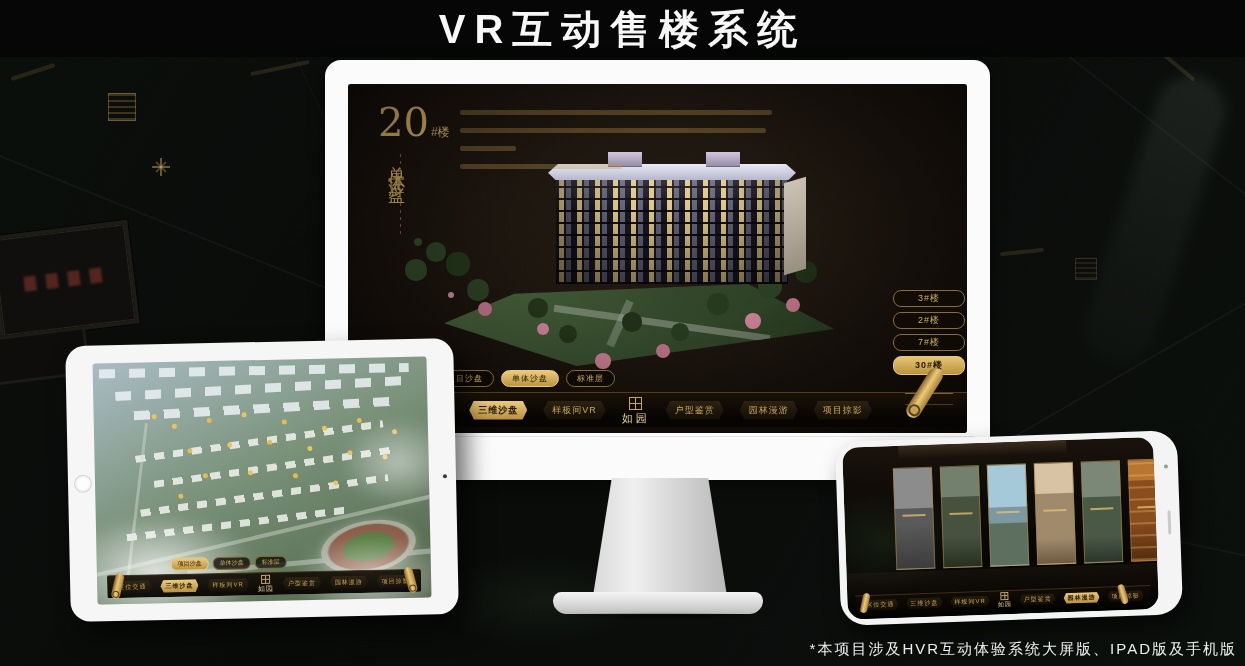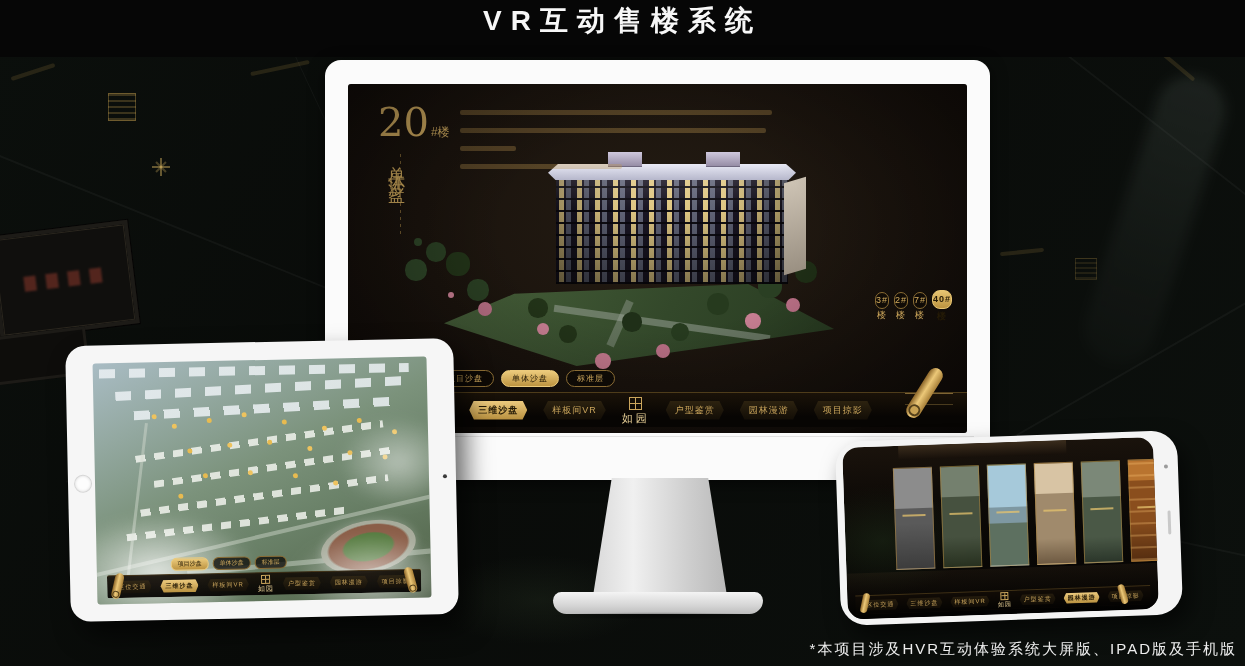--- a/index.html
+++ b/index.html
@@ -2,21 +2,21 @@
 <html><head>
 <meta charset="utf-8">
 <style>
   html,body{margin:0;padding:0;background:#000;}
   .stage{position:relative;width:1245px;height:666px;overflow:hidden;
          background:linear-gradient(120deg,#0b0f0c 0%,#090b09 40%,#0c100d 100%);
          font-family:"Liberation Sans",sans-serif;}
   
   .title-bar{position:absolute;left:0;top:0;width:100%;height:57px;background:#060606;z-index:1;}
   .main-title{position:absolute;left:0;top:2px;width:100%;text-align:center;margin:0;
-              font-size:28px;font-weight:bold;color:#f7f7f7;letter-spacing:9px;z-index:2;}
+              font-size:40px;font-weight:bold;color:#f7f7f7;letter-spacing:9px;z-index:2;}
   .bg-line{position:absolute;background:rgba(190,200,190,.05);z-index:0;}
   .bl1{left:-50px;top:240px;width:520px;height:2px;transform:rotate(22deg);}
   .bl2{left:60px;top:430px;width:420px;height:2px;transform:rotate(-14deg);}
   .bl3{left:980px;top:150px;width:420px;height:2px;transform:rotate(38deg);}
   .bl4{left:990px;top:340px;width:380px;height:2px;transform:rotate(-30deg);}
   .bl5{left:180px;top:130px;width:300px;height:1px;transform:rotate(65deg);}
   .bl6{left:940px;top:530px;width:380px;height:2px;transform:rotate(12deg);}
   .bg-river{position:absolute;left:1120px;top:70px;width:70px;height:300px;border-radius:40px;
             background:linear-gradient(180deg,rgba(150,170,160,.12),rgba(150,170,160,.02));
             transform:rotate(18deg);filter:blur(6px);z-index:0;}
@@ -100,21 +100,21 @@
     box-shadow:18px 10px 0 6px #2a3f23,40px 22px 0 8px #223318,-2px 28px 0 7px #2e4527,
       320px 28px 0 9px #223318,352px 44px 0 8px #2a3f23,388px 30px 0 7px #1e2d15,
       300px 62px 0 7px #263a1e,120px 66px 0 6px #223318,60px 48px 0 7px #2a3f23,
       214px 80px 0 6px #1f2f18,262px 90px 0 5px #263a1e,150px 92px 0 5px #223318;}
   .pinks{position:absolute;left:40px;top:150px;width:6px;height:6px;border-radius:50%;background:#c97f93;
     filter:blur(.5px);
     box-shadow:34px 14px 0 4px #b96f85,302px 26px 0 5px #c97f93,342px 10px 0 4px #b96f85,
       152px 66px 0 5px #c4798d,212px 56px 0 4px #b96f85,92px 34px 0 3px #c97f93;}
   .m-vig{position:absolute;inset:0;z-index:2;pointer-events:none;
          background:radial-gradient(ellipse at 50% 42%,rgba(0,0,0,0) 35%,rgba(0,0,0,.5) 96%);}
-  .bldg-btns{position:absolute;right:20px;top:206px;display:flex;flex-direction:row;gap:5px;width:72px;z-index:4;align-items:flex-end;}
+  .bldg-btns{position:absolute;right:2px;top:206px;display:flex;flex-direction:column;gap:5px;width:72px;z-index:4;}
   .bb{height:15px;line-height:15px;text-align:center;font-size:9px;color:#d3ac5e;letter-spacing:1px;
       border:1px solid #8a6c34;border-radius:8px;background:rgba(15,10,5,.65);cursor:pointer;}
   .bb.active{background:linear-gradient(180deg,#e7c572,#bb9340);color:#241a06;font-weight:bold;
       height:17px;line-height:17px;border-color:#e7c572;}
   .m-subtabs{position:absolute;left:88px;bottom:46px;display:flex;gap:7px;z-index:4;}
   .st{font-size:8px;color:#cda75c;padding:2px 10px;border:1px solid #8a6c34;border-radius:9px;
       background:rgba(12,8,4,.7);letter-spacing:1px;cursor:pointer;white-space:nowrap;}
   .st.active{background:linear-gradient(180deg,#eccb7c,#bd9441);color:#241a06;border-color:#eccb7c;}
   .m-nav{position:absolute;left:0;right:0;bottom:6px;height:34px;z-index:3;
          background:linear-gradient(180deg,#1a1208,#070503 70%);
@@ -303,21 +303,21 @@
             <div class="endwall"></div>
           </div>
         </div>
 
         <div class="m-vig"></div>
 
         <div class="bldg-btns">
           <div class="bb">3#楼</div>
           <div class="bb">2#楼</div>
           <div class="bb">7#楼</div>
-          <div class="bb active">40#楼</div>
+          <div class="bb active">30#楼</div>
         </div>
 
         <div class="m-subtabs">
           <div class="st">项目沙盘</div>
           <div class="st active">单体沙盘</div>
           <div class="st">标准层</div>
         </div>
 
         <div class="m-nav">
           <div class="nav-item">区位交通</div>

